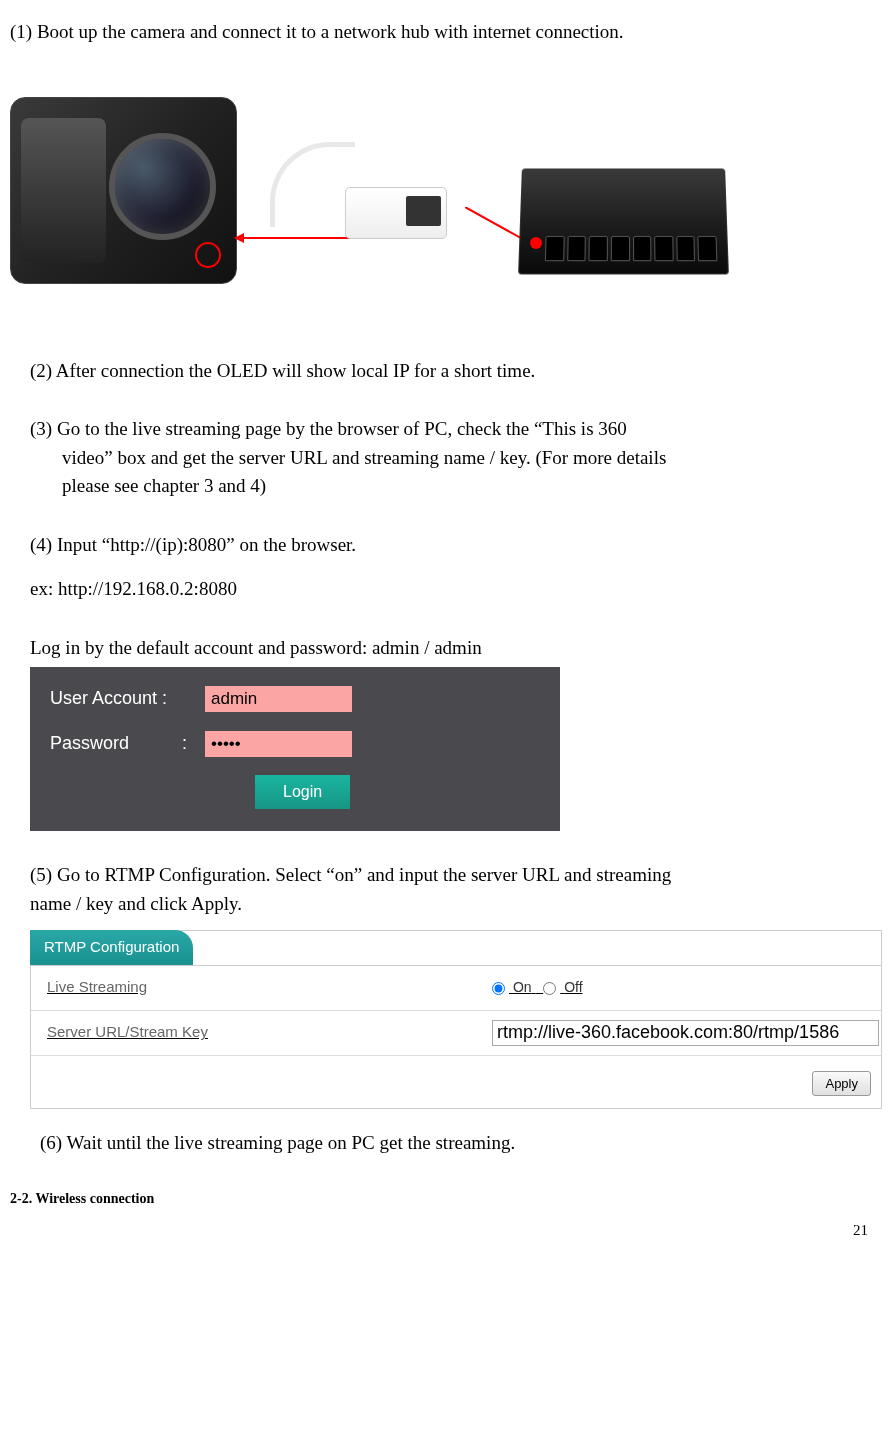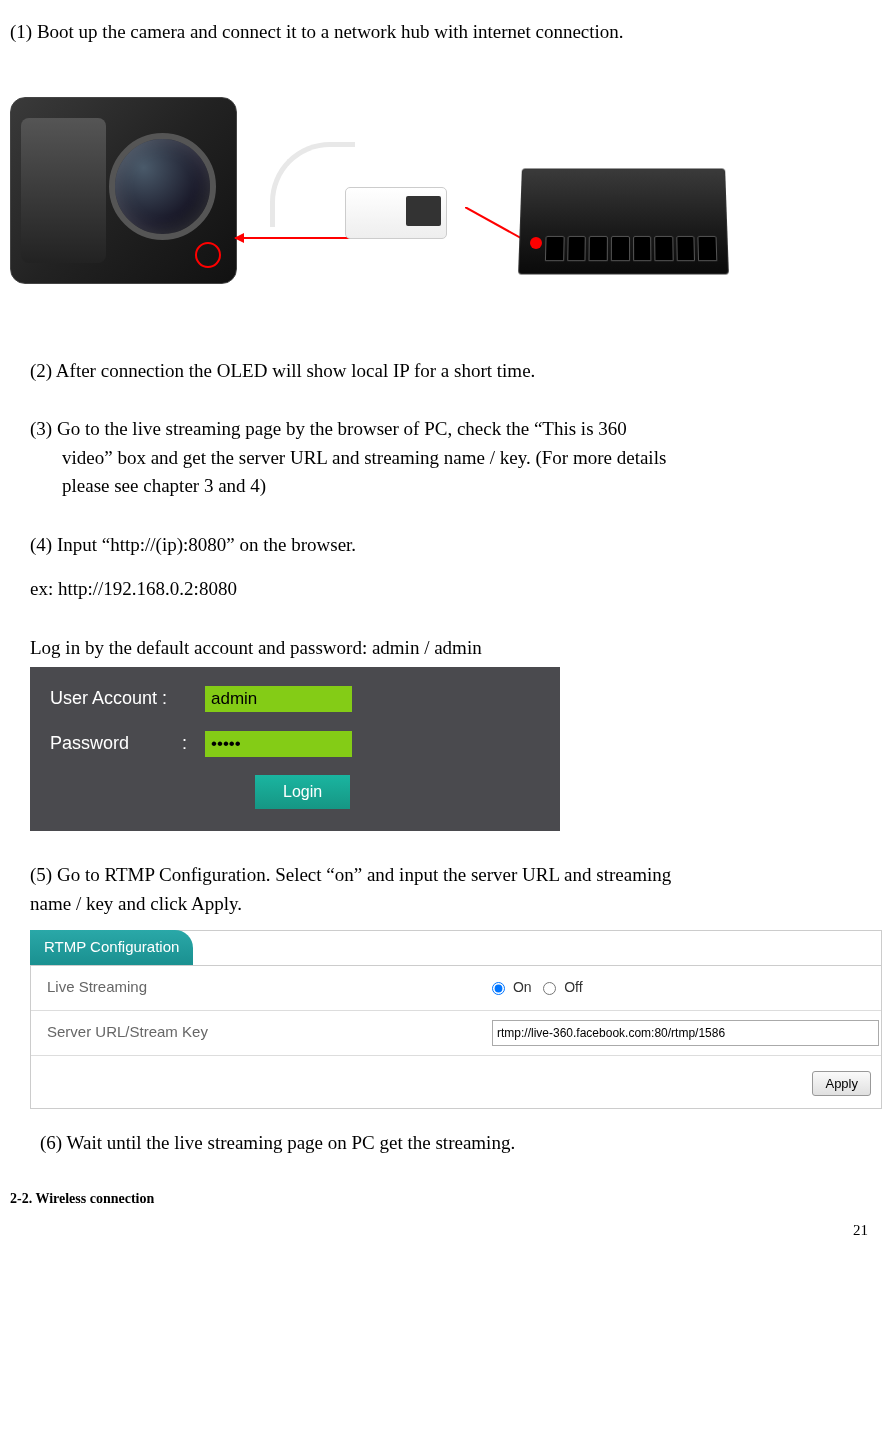--- a/index.html
+++ b/index.html
@@ -178,21 +178,21 @@
     }
     .login-row {
       display: flex;
       align-items: flex-end;
       margin-bottom: 18px;
     }
     .login-label {
       width: 155px;
     }
     .login-input {
-      background: #84cc16;
+      background: #fca5a5;
       color: #000;
       border: none;
       height: 26px;
       width: 135px;
       padding: 0 6px;
       font-size: 17px;
       font-family: Arial, sans-serif;
     }
     .login-btn {
       background: linear-gradient(to bottom, #1ab5a0, #169684);
@@ -220,20 +220,21 @@
       margin: -1px 0 0 -1px;
     }
     .rtmp-header-wrap {
       border-bottom: 1px solid #ccc;
     }
     .rtmp-row {
       display: flex;
       border-bottom: 1px solid #ddd;
       min-height: 44px;
       align-items: center;
+      text-decoration: underline;
     }
     .rtmp-label {
       width: 445px;
       padding-left: 16px;
       color: #666;
       font-size: 15px;
     }
     .rtmp-value {
       flex: 1;
       padding-right: 8px;
@@ -242,21 +243,21 @@
     }
     .rtmp-radio {
       margin: 0 4px 0 0;
       vertical-align: middle;
     }
     .rtmp-input {
       width: 99%;
       height: 24px;
       border: 1px solid #aaa;
       padding: 0 4px;
-      font-size: 12px;
+      font-size: 18px;
       font-family: Arial, sans-serif;
     }
     .rtmp-apply-row {
       padding: 12px 10px 12px 10px;
       text-align: right;
     }
     .apply-btn {
       background: linear-gradient(to bottom, #fafafa, #e0e0e0);
       border: 1px solid #999;
       padding: 4px 12px;

